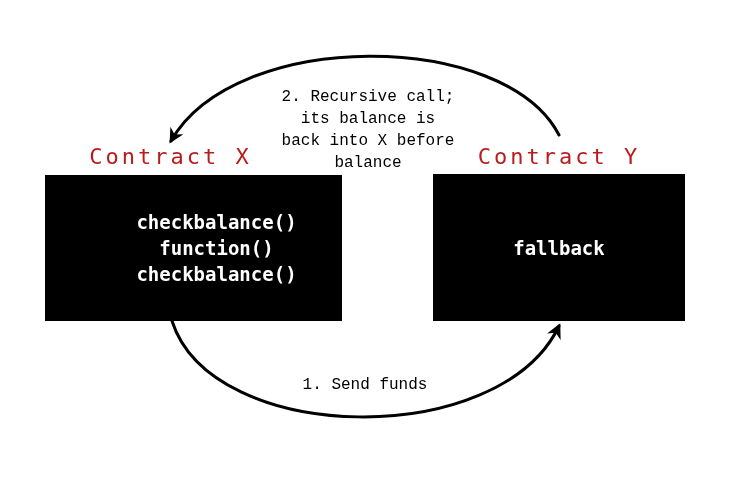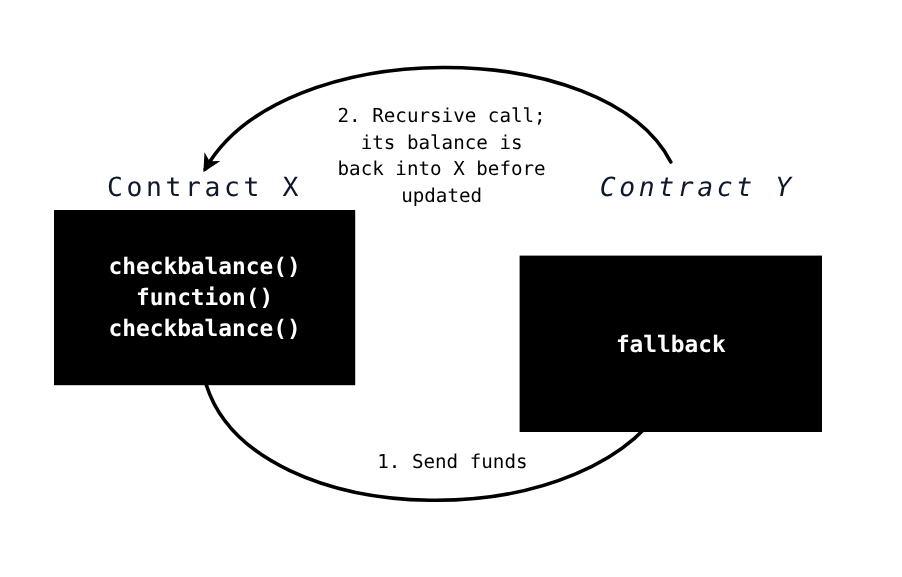--- a/index.html
+++ b/index.html
@@ -28,48 +28,49 @@
     stroke: #000000;
     stroke-width: 3;
     stroke-linecap: round;
   }
   .node-title {
     position: absolute;
     text-align: center;
     font-size: 22px;
     letter-spacing: 3px;
     white-space: nowrap;
-    color: #0f172a;
+    color: #b91c1c;
   }
   #title-x { left: 45px;  top: 144px; width: 251px; }
-  #title-y { left: 455px; top: 144px; width: 252px; font-style: italic; }
+  #title-y { left: 433px; top: 144px; width: 252px; }
   .node-box {
     position: absolute;
     background: #000000;
     color: #ffffff;
     display: flex;
     flex-direction: column;
     justify-content: center;
     align-items: center;
     font-weight: bold;
     font-size: 19px;
     line-height: 26px;
     text-align: center;
   }
-  #box-x { left: 45px;  top: 175px; width: 251px; height: 146px; }
-  #box-y { left: 433px; top: 174px; width: 252px; height: 147px; margin-top: 39px; }
+  #box-x { left: 45px;  top: 175px; width: 251px; height: 146px; padding-left: 46px; }
+  #box-y { left: 433px; top: 174px; width: 252px; height: 147px; }
   .arrow-label {
     position: absolute;
     text-align: center;
     font-size: 16px;
     line-height: 22px;
     color: #000000;
+    font-family: Liberation Mono, monospace;
   }
   #label-recursive { left: 238px; top: 86px;  width: 260px; }
-  #label-send      { left: 252px; top: 374px; width: 250px; }
+  #label-send      { left: 240px; top: 374px; width: 250px; }
 </style>
 </head>
 <body>
 
 <div class="canvas">
 
   <svg class="arrows-svg" viewBox="0 0 752 481" xmlns="http://www.w3.org/2000/svg" aria-hidden="true">
     <defs>
       <marker id="arrowhead" viewBox="0 0 10 10" refX="8" refY="5" markerWidth="5" markerHeight="5" orient="auto">
         <path d="M 0 0 L 10 5 L 0 10 L 3 5 Z" fill="#000000"></path>
@@ -90,18 +91,18 @@
   </div>
 
   <div class="node-box" id="box-y">
     <div>fallback</div>
   </div>
 
   <div class="arrow-label" id="label-recursive">
     <div>2. Recursive call;</div>
     <div>its balance is</div>
     <div>back into X before</div>
-    <div>updated</div>
+    <div>balance</div>
   </div>
 
   <div class="arrow-label" id="label-send">1. Send funds</div>
 
 </div>
 
 </body></html>

